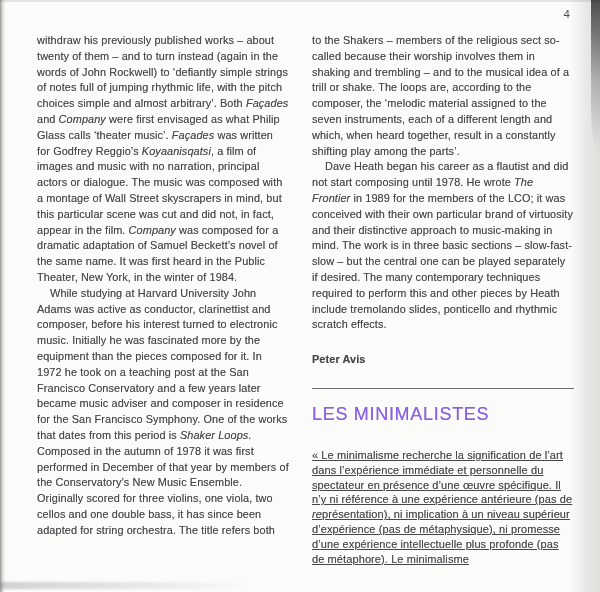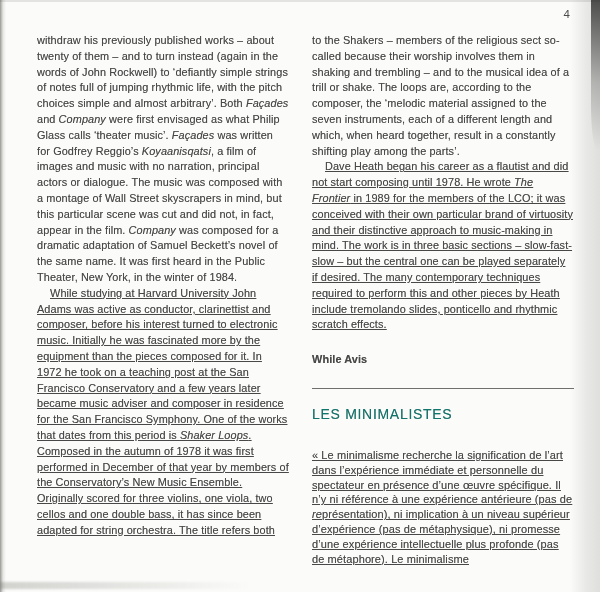--- a/index.html
+++ b/index.html
@@ -55,38 +55,38 @@
     top: 33px;
     font-size: 10.9px;
     line-height: 15.8px;
     color: #484848;
     letter-spacing: 0.1px;
     text-shadow: 0 0 0.4px rgba(72,72,72,0.55);
   }
   .col-left  { left: 37px;  width: 252px; }
   .col-right { left: 312px; width: 262px; }
   .para { margin: 0; }
-  .para.indent { text-indent: 13px; text-decoration: underline; }
+  .para.indent { text-indent: 13px; }
   .it { font-style: italic; text-align: center; }
   .byline {
     margin: 19px 0 0 0;
     font-weight: bold;
   }
   .rule {
     border: 0;
     border-top: 1px solid #6f6f6d;
     margin: 20px 0 0 0;
   }
   .section-heading {
     margin: 17px 0 0 0;
-    font-size: 14px;
+    font-size: 18px;
     line-height: 16px;
     font-weight: 400;
     letter-spacing: 0.7px;
-    color: #0f766e;
+    color: #8b5cf6;
   }
   .french { margin-top: 26px; }
   .french .para {
     font-size: 11px;
     line-height: 14.8px;
     text-decoration: underline;
   }
 </style>
 </head>
 <body>
@@ -103,20 +103,20 @@
   <div class="col col-left">
       <p class="para"><span>withdraw his previously published works – about twenty of them – and to turn instead (again in the words of John Rockwell) to ‘defiantly simple strings of notes full of jumping rhythmic life, with the pitch choices simple and almost arbitrary’. Both </span><span class="it">Façades</span><span> and </span><span class="it">Company</span><span> were first envisaged as what Philip Glass calls ‘theater music’. </span><span class="it">Façades</span><span> was written for Godfrey Reggio’s </span><span class="it">Koyaanisqatsi</span><span>, a film of images and music with no narration, principal actors or dialogue. The music was composed with a montage of Wall Street skyscrapers in mind, but this particular scene was cut and did not, in fact, appear in the film. </span><span class="it">Company</span><span> was composed for a dramatic adaptation of Samuel Beckett’s novel of the same name. It was first heard in the Public Theater, New York, in the winter of 1984.</span></p>
       <p class="para indent"><span>While studying at Harvard University John Adams was active as conductor, clarinettist and composer, before his interest turned to electronic music. Initially he was fascinated more by the equipment than the pieces composed for it. In 1972 he took on a teaching post at the San Francisco Conservatory and a few years later became music adviser and composer in residence for the San Francisco Symphony. One of the works that dates from this period is </span><span class="it">Shaker Loops</span><span>. Composed in the autumn of 1978 it was first performed in December of that year by members of the Conservatory’s New Music Ensemble. Originally scored for three violins, one viola, two cellos and one double bass, it has since been adapted for string orchestra. The title refers both</span></p>
     </div>
 
   <div class="col col-right">
     <div>
         <p class="para"><span>to the Shakers – members of the religious sect so-called because their worship involves them in shaking and trembling – and to the musical idea of a trill or shake. The loops are, according to the composer, the ‘melodic material assigned to the seven instruments, each of a different length and which, when heard together, result in a constantly shifting play among the parts’.</span></p>
         <p class="para indent"><span>Dave Heath began his career as a flautist and did not start composing until 1978. He wrote </span><span class="it">The Frontier</span><span> in 1989 for the members of the LCO; it was conceived with their own particular brand of virtuosity and their distinctive approach to music-making in mind. The work is in three basic sections – slow-fast-slow – but the central one can be played separately if desired. The many contemporary techniques required to perform this and other pieces by Heath include tremolando slides, ponticello and rhythmic scratch effects.</span></p>
       </div>
-    <p class="byline">While Avis</p>
+    <p class="byline">Peter Avis</p>
     <hr class="rule">
     <h2 class="section-heading">LES MINIMALISTES</h2>
     <div class="french">
         <p class="para"><span>« Le minimalisme recherche la signification de l’art dans l’expérience immédiate et personnelle du spectateur en présence d’une œuvre spécifique. Il n’y ni référence à une expérience antérieure (pas de </span><span class="it">re</span><span>présentation), ni implication à un niveau supérieur d’expérience (pas de métaphysique), ni promesse d’une expérience intellectuelle plus profonde (pas de métaphore). Le minimalisme</span></p>
       </div>
   </div>
 </div>
 
 </body></html>

